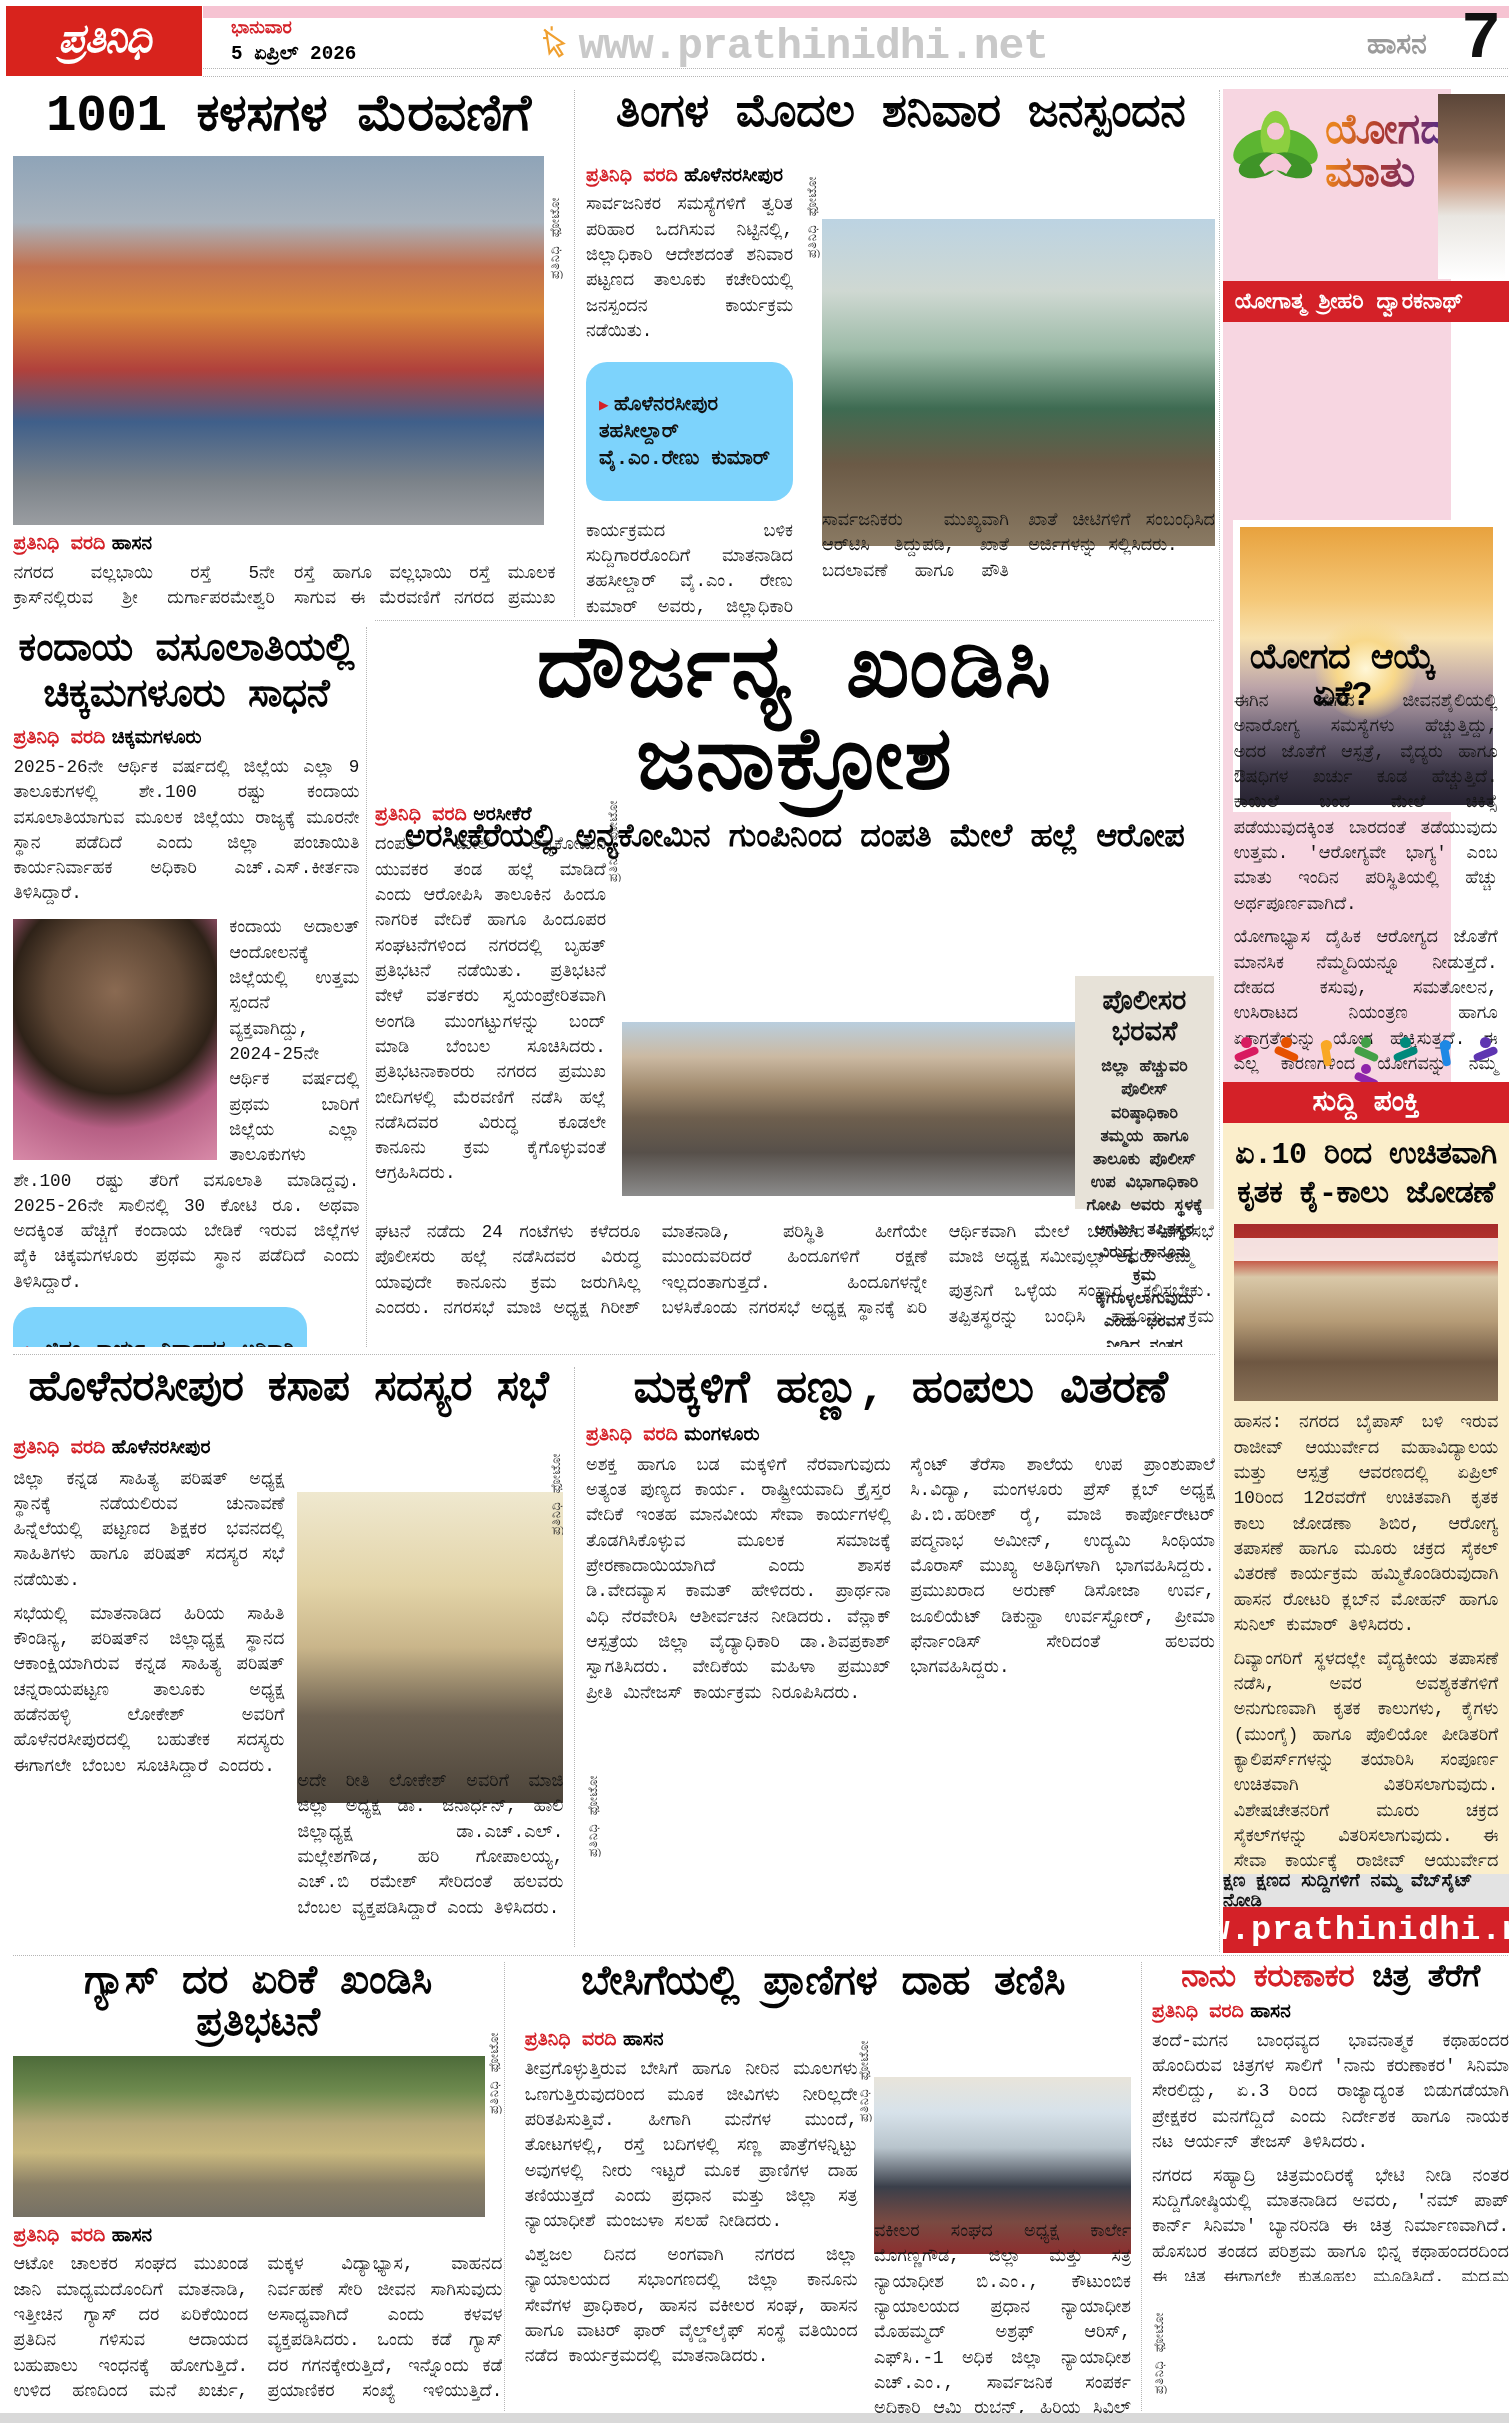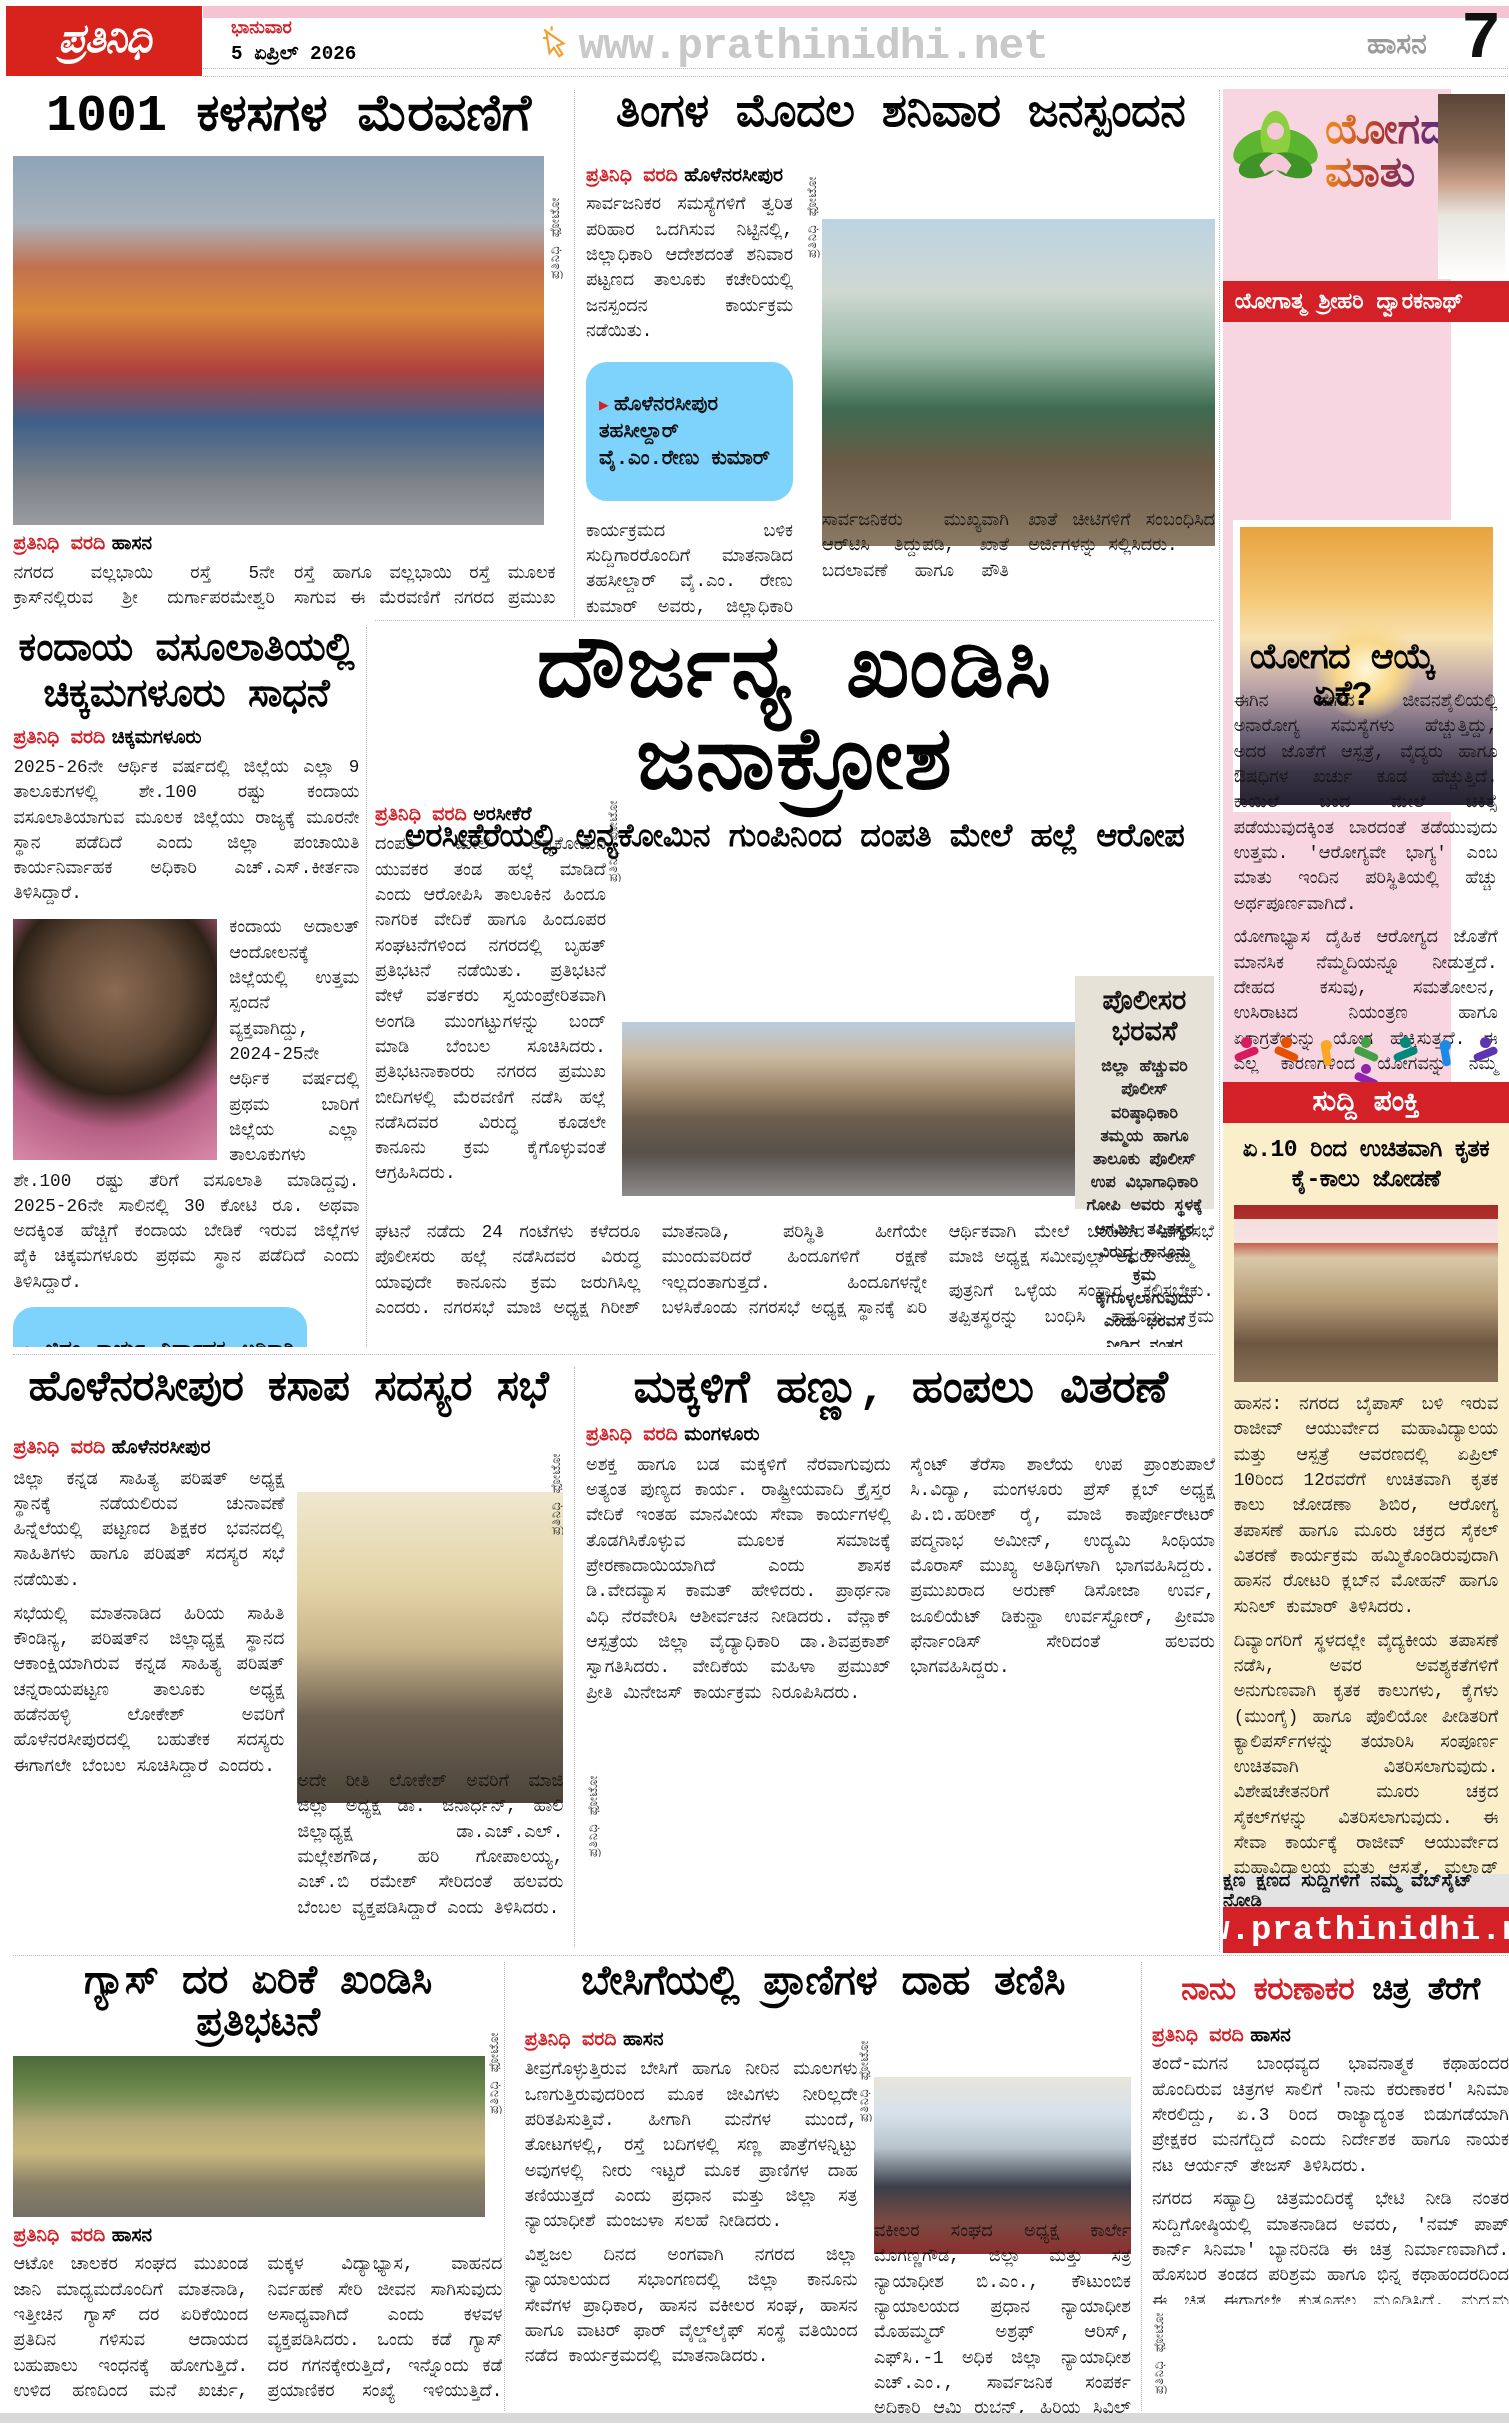--- a/index.html
+++ b/index.html
@@ -191,21 +191,21 @@
       <span class="pose" style="color:#1e88e5;"><i class="ph"></i><i class="pb"></i></span>
       <span class="pose" style="color:#5e35b1;"><i class="ph"></i><i class="pb"></i></span>
       <span class="pose" style="color:#8e24aa;"><i class="ph"></i><i class="pb"></i></span>
     </div>
   </aside>
 
   <div class="redband abs" style="left:1223px;top:1082px;width:286px;height:41px;">
     <span style="font-size:28px;">ಸುದ್ದಿ ಪಂಕ್ತಿ</span>
   </div>
   <section class="abs" style="left:1223px;top:1123px;width:286px;height:751px;background:#fbeecb;padding:13px 10.7px;box-sizing:border-box;overflow:hidden;">
-    <h2 class="headline" style="margin:0 0 9.7px 0;font-size:23px;line-height:1.3;">ಏ.10 ರಿಂದ ಉಚಿತವಾಗಿ ಕೃತಕ ಕೈ-ಕಾಲು ಜೋಡಣೆ</h2>
+    <h2 class="headline" style="margin:0 0 9.7px 0;font-size:30px;line-height:1.3;">ಏ.10 ರಿಂದ ಉಚಿತವಾಗಿ ಕೃತಕ ಕೈ-ಕಾಲು ಜೋಡಣೆ</h2>
     <div class="photo" style="width:264px;height:177px;background:
            linear-gradient(180deg,#a52a2a 0%,#c0392b 18%,#d9c8a8 30%,#b59b76 55%,#6e5742 78%,#8a7258 100%);">
       <div class="abs" style="left:0;top:14px;width:264px;height:23.6px;background:rgba(255,255,255,0.85);"></div>
     </div>
     <div class="body-text" style="margin-top:9.7px;">
       <p>ಹಾಸನ: ನಗರದ ಬೈಪಾಸ್ ಬಳಿ ಇರುವ ರಾಜೀವ್ ಆಯುರ್ವೇದ ಮಹಾವಿದ್ಯಾಲಯ ಮತ್ತು ಆಸ್ಪತ್ರೆ ಆವರಣದಲ್ಲಿ ಏಪ್ರಿಲ್ 10ರಿಂದ 12ರವರೆಗೆ ಉಚಿತವಾಗಿ ಕೃತಕ ಕಾಲು ಜೋಡಣಾ ಶಿಬಿರ, ಆರೋಗ್ಯ ತಪಾಸಣೆ ಹಾಗೂ ಮೂರು ಚಕ್ರದ ಸೈಕಲ್ ವಿತರಣೆ ಕಾರ್ಯಕ್ರಮ ಹಮ್ಮಿಕೊಂಡಿರುವುದಾಗಿ ಹಾಸನ ರೋಟರಿ ಕ್ಲಬ್‌ನ ಮೋಹನ್ ಹಾಗೂ ಸುನಿಲ್ ಕುಮಾರ್ ತಿಳಿಸಿದರು.</p>
       <p>ದಿವ್ಯಾಂಗರಿಗೆ ಸ್ಥಳದಲ್ಲೇ ವೈದ್ಯಕೀಯ ತಪಾಸಣೆ ನಡೆಸಿ, ಅವರ ಅವಶ್ಯಕತೆಗಳಿಗೆ ಅನುಗುಣವಾಗಿ ಕೃತಕ ಕಾಲುಗಳು, ಕೈಗಳು (ಮುಂಗೈ) ಹಾಗೂ ಪೊಲಿಯೋ ಪೀಡಿತರಿಗೆ ಕ್ಯಾಲಿಪರ್ಸ್‌ಗಳನ್ನು ತಯಾರಿಸಿ ಸಂಪೂರ್ಣ ಉಚಿತವಾಗಿ ವಿತರಿಸಲಾಗುವುದು. ವಿಶೇಷಚೇತನರಿಗೆ ಮೂರು ಚಕ್ರದ ಸೈಕಲ್‌ಗಳನ್ನು ವಿತರಿಸಲಾಗುವುದು. ಈ ಸೇವಾ ಕಾರ್ಯಕ್ಕೆ ರಾಜೀವ್ ಆಯುರ್ವೇದ ಮಹಾವಿದ್ಯಾಲಯ ಮತ್ತು ಆಸ್ಪತ್ರೆ, ಮಲ್ನಾಡ್ ಇಂಜಿನಿಯರಿಂಗ್ ಕಾಲೇಜಿನ ಎನ್‌ಎಸ್‌ಎಸ್ ಘಟಕ, ರೋಟರಿ ಬೆಂಗಳೂರು ಸೌತ್ ಪೆರೇಡ್, ರೋಟರಿ ಬೆಂಗಳೂರು ಲೇಕ್ ಸೈಡ್, ಶ್ರೀ ಭಗವಾನ್ ಮಹಾವೀರ್ ವಿಕಲಾಂಗ ಸಹಾಯತಾ ಸಮಿತಿ, ಇನ್ನರ್ ವ್ಹೀಲ್ ಕ್ಲಬ್ ಆಫ್ ಹಾಸನ, ಹೊಯ್ಸಳ ವೈಸಿರಿ ಹಾಗೂ ಭಾರತ ಸೇವಾ ದಳ ಸಂಸ್ಥೆಗಳು ಕೈಜೋಡಿಸಿವೆ ಎಂದು ಹೇಳಿದರು.</p>
 
     </div>
   </section>
@@ -275,21 +275,21 @@
     </div>
     <div class="photo abs" style="left:360px;top:72px;width:257px;height:177px;background:
            linear-gradient(180deg,#e8e4da 0%,#d7e2ea 20%,#b8c4cc 40%,#3a3f4a 62%,#7a4a42 82%,#8c2f2f 100%);"></div>
     <span class="credit" style="left:343px;top:78px;">ಪ್ರತಿನಿಧಿ ಫೋಟೋ</span>
     <div class="body-text abs" style="left:360px;top:257px;width:257px;">
       <p>ವಕೀಲರ ಸಂಘದ ಅಧ್ಯಕ್ಷ ಕಾರ್ಲೇ ಮೊಗಣ್ಣಗೌಡ, ಜಿಲ್ಲಾ ಮತ್ತು ಸತ್ರ ನ್ಯಾಯಾಧೀಶ ಬಿ.ಎಂ., ಕೌಟುಂಬಿಕ ನ್ಯಾಯಾಲಯದ ಪ್ರಧಾನ ನ್ಯಾಯಾಧೀಶ ಮೊಹಮ್ಮದ್ ಅಶ್ರಫ್ ಆರಿಸ್, ಎಫ್‌ಸಿ.-1 ಅಧಿಕ ಜಿಲ್ಲಾ ನ್ಯಾಯಾಧೀಶ ಎಚ್.ಎಂ., ಸಾರ್ವಜನಿಕ ಸಂಪರ್ಕ ಅಧಿಕಾರಿ ಆಮಿ ರುಭನ್, ಹಿರಿಯ ಸಿವಿಲ್ ನ್ಯಾಯಾಧೀಶ ಜಿ.ಕೆ. ಸೇರಿದಂತೆ ಇತರರು ಉಪಸ್ಥಿತರಿದ್ದರು.</p>
     </div>
   </section>
 
   <section class="abs" style="left:1152px;top:1958px;width:357px;height:455px;overflow:hidden;">
-    <h1 class="headline" style="margin:17px;font-size:31px;">
+    <h1 class="headline" style="margin:4px;font-size:31px;">
       <span style="color:#d42128;">ನಾನು ಕರುಣಾಕರ</span><span> ಚಿತ್ರ ತೆರೆಗೆ</span>
     </h1>
     <div class="dateline" style="margin-top:6.4px;">
       <span class="byline">ಪ್ರತಿನಿಧಿ ವರದಿ</span><span class="place">ಹಾಸನ</span>
     </div>
     <div class="body-text" style="margin-top:5.4px;height:252px;overflow:hidden;">
       <p>ತಂದೆ-ಮಗನ ಬಾಂಧವ್ಯದ ಭಾವನಾತ್ಮಕ ಕಥಾಹಂದರ ಹೊಂದಿರುವ ಚಿತ್ರಗಳ ಸಾಲಿಗೆ 'ನಾನು ಕರುಣಾಕರ' ಸಿನಿಮಾ ಸೇರಲಿದ್ದು, ಏ.3 ರಿಂದ ರಾಜ್ಯಾದ್ಯಂತ ಬಿಡುಗಡೆಯಾಗಿ ಪ್ರೇಕ್ಷಕರ ಮನಗೆದ್ದಿದೆ ಎಂದು ನಿರ್ದೇಶಕ ಹಾಗೂ ನಾಯಕ ನಟ ಆರ್ಯನ್ ತೇಜಸ್ ತಿಳಿಸಿದರು.</p>
       <p>ನಗರದ ಸಹ್ಯಾದ್ರಿ ಚಿತ್ರಮಂದಿರಕ್ಕೆ ಭೇಟಿ ನೀಡಿ ನಂತರ ಸುದ್ದಿಗೋಷ್ಠಿಯಲ್ಲಿ ಮಾತನಾಡಿದ ಅವರು, 'ನಮ್ ಪಾಪ್ ಕಾರ್ನ್ ಸಿನಿಮಾ' ಬ್ಯಾನರಿನಡಿ ಈ ಚಿತ್ರ ನಿರ್ಮಾಣವಾಗಿದೆ. ಹೊಸಬರ ತಂಡದ ಪರಿಶ್ರಮ ಹಾಗೂ ಭಿನ್ನ ಕಥಾಹಂದರದಿಂದ ಈ ಚಿತ್ರ ಈಗಾಗಲೇ ಕುತೂಹಲ ಮೂಡಿಸಿದೆ. ಮಧ್ಯಮ ವರ್ಗದ ಕುಟುಂಬದ ಜೀವನವನ್ನು ಹಿನ್ನೆಲೆಯಾಗಿ ತೆಗೆದುಕೊಂಡು, ತನ್ನ ಮಗನ ಕನಸುಗಳನ್ನು ಸಾಕಾರಗೊಳಿಸಲು ಒಬ್ಬ ತಂದೆ ಎದುರಿಸುವ ಸವಾಲುಗಳು, ಅವನು ಅನುಭವಿಸುವ ನೋವು, ಕಷ್ಟಗಳು ಮತ್ತು ಮಾಡಬೇಕಾಗುವ ತ್ಯಾಗಗಳನ್ನು ಚಿತ್ರದಲ್ಲಿ ನೈಜವಾಗಿ ಕಟ್ಟಿಕೊಡಲಾಗಿದೆ ಎಂದು ಹೇಳಿದರು.</p>
 
     </div>

